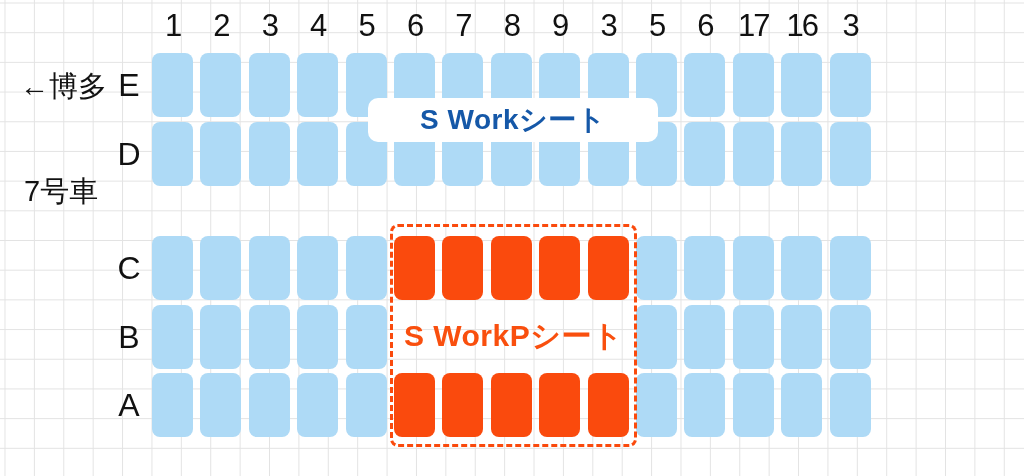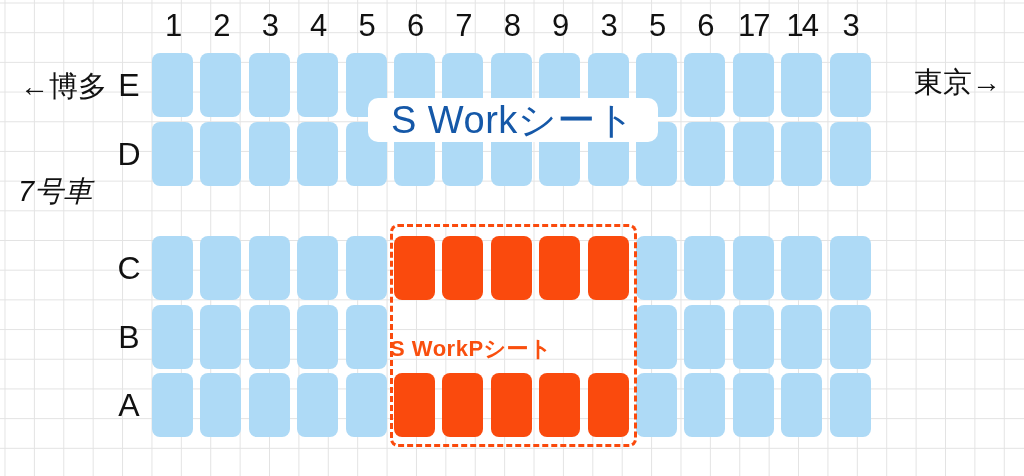--- a/index.html
+++ b/index.html
@@ -33,61 +33,60 @@
     z-index:1;
   }
   .seat.available{background:var(--seat-available,#aedaf6);}
   .seat.swork_p{background:var(--seat-swork-p,#fa4a0d);}
   .swork-box{
     position:absolute;left:368px;top:98px;width:290px;height:44px;
     background:#ffffff;border-radius:10px;z-index:5;
     display:flex;align-items:center;justify-content:center;
   }
   .swork-box span{
-    font-size:38px;font-weight:normal;color:var(--swork-text,#1558a8);
+    font-size:28px;font-weight:bold;color:var(--swork-text,#1558a8);
     letter-spacing:0.5px;
   }
   .sworkp-outline{
     position:absolute;left:390px;top:224px;width:247px;height:223px;
     border:3px dashed var(--seat-swork-p,#fa4a0d);border-radius:8px;
     box-sizing:border-box;z-index:4;
   }
   .sworkp-label{
-    position:absolute;left:390px;top:334px;width:247px;
-    text-align:left;font-size:22px;font-weight:bold;
+    position:absolute;left:390px;top:316px;width:247px;
+    text-align:center;font-size:30px;font-weight:bold;
     color:var(--sworkp-text,#f94f0e);z-index:5;white-space:nowrap;
     letter-spacing:0.5px;
   }
 </style>
 </head>
 <body>
 
 <div id="stage" style="--seat-available: #aedaf6; --seat-swork-p: #fa4a0d; --swork-text: #1558a8; --sworkp-text: #f94f0e;">
 
   <div class="txt direction" style="left:20px;top:67px;">←博多</div>
 
-  <div class="txt direction" style="left:914px;top:63px;">東京→</div>
 
-  <div class="txt car" style="left:18px;top:172px;font-style:italic;">7号車</div>
+  <div class="txt car" style="left:24px;top:172px;">7号車</div>
 
   <div id="col-numbers">
       <div class="col-number" style="left: 152px;">1</div>
       <div class="col-number" style="left: 200.4px;">2</div>
       <div class="col-number" style="left: 248.8px;">3</div>
       <div class="col-number" style="left: 297.2px;">4</div>
       <div class="col-number" style="left: 345.6px;">5</div>
       <div class="col-number" style="left: 394px;">6</div>
       <div class="col-number" style="left: 442.4px;">7</div>
       <div class="col-number" style="left: 490.8px;">8</div>
       <div class="col-number" style="left: 539.2px;">9</div>
       <div class="col-number" style="left: 587.6px;">3</div>
       <div class="col-number" style="left: 636px;">5</div>
       <div class="col-number" style="left: 684.4px;">6</div>
       <div class="col-number" style="left: 732.8px;">17</div>
-      <div class="col-number" style="left: 781.2px;">14</div>
+      <div class="col-number" style="left: 781.2px;">16</div>
       <div class="col-number" style="left: 829.6px;">3</div>
     </div>
 
   <div id="seat-grid">
       <div class="row-label" style="top: 53px;">E</div>
       <div class="seat available" style="left: 152px; top: 53px;"></div>
       <div class="seat available" style="left: 200.4px; top: 53px;"></div>
       <div class="seat available" style="left: 248.8px; top: 53px;"></div>
       <div class="seat available" style="left: 297.2px; top: 53px;"></div>
       <div class="seat available" style="left: 345.6px; top: 53px;"></div>

